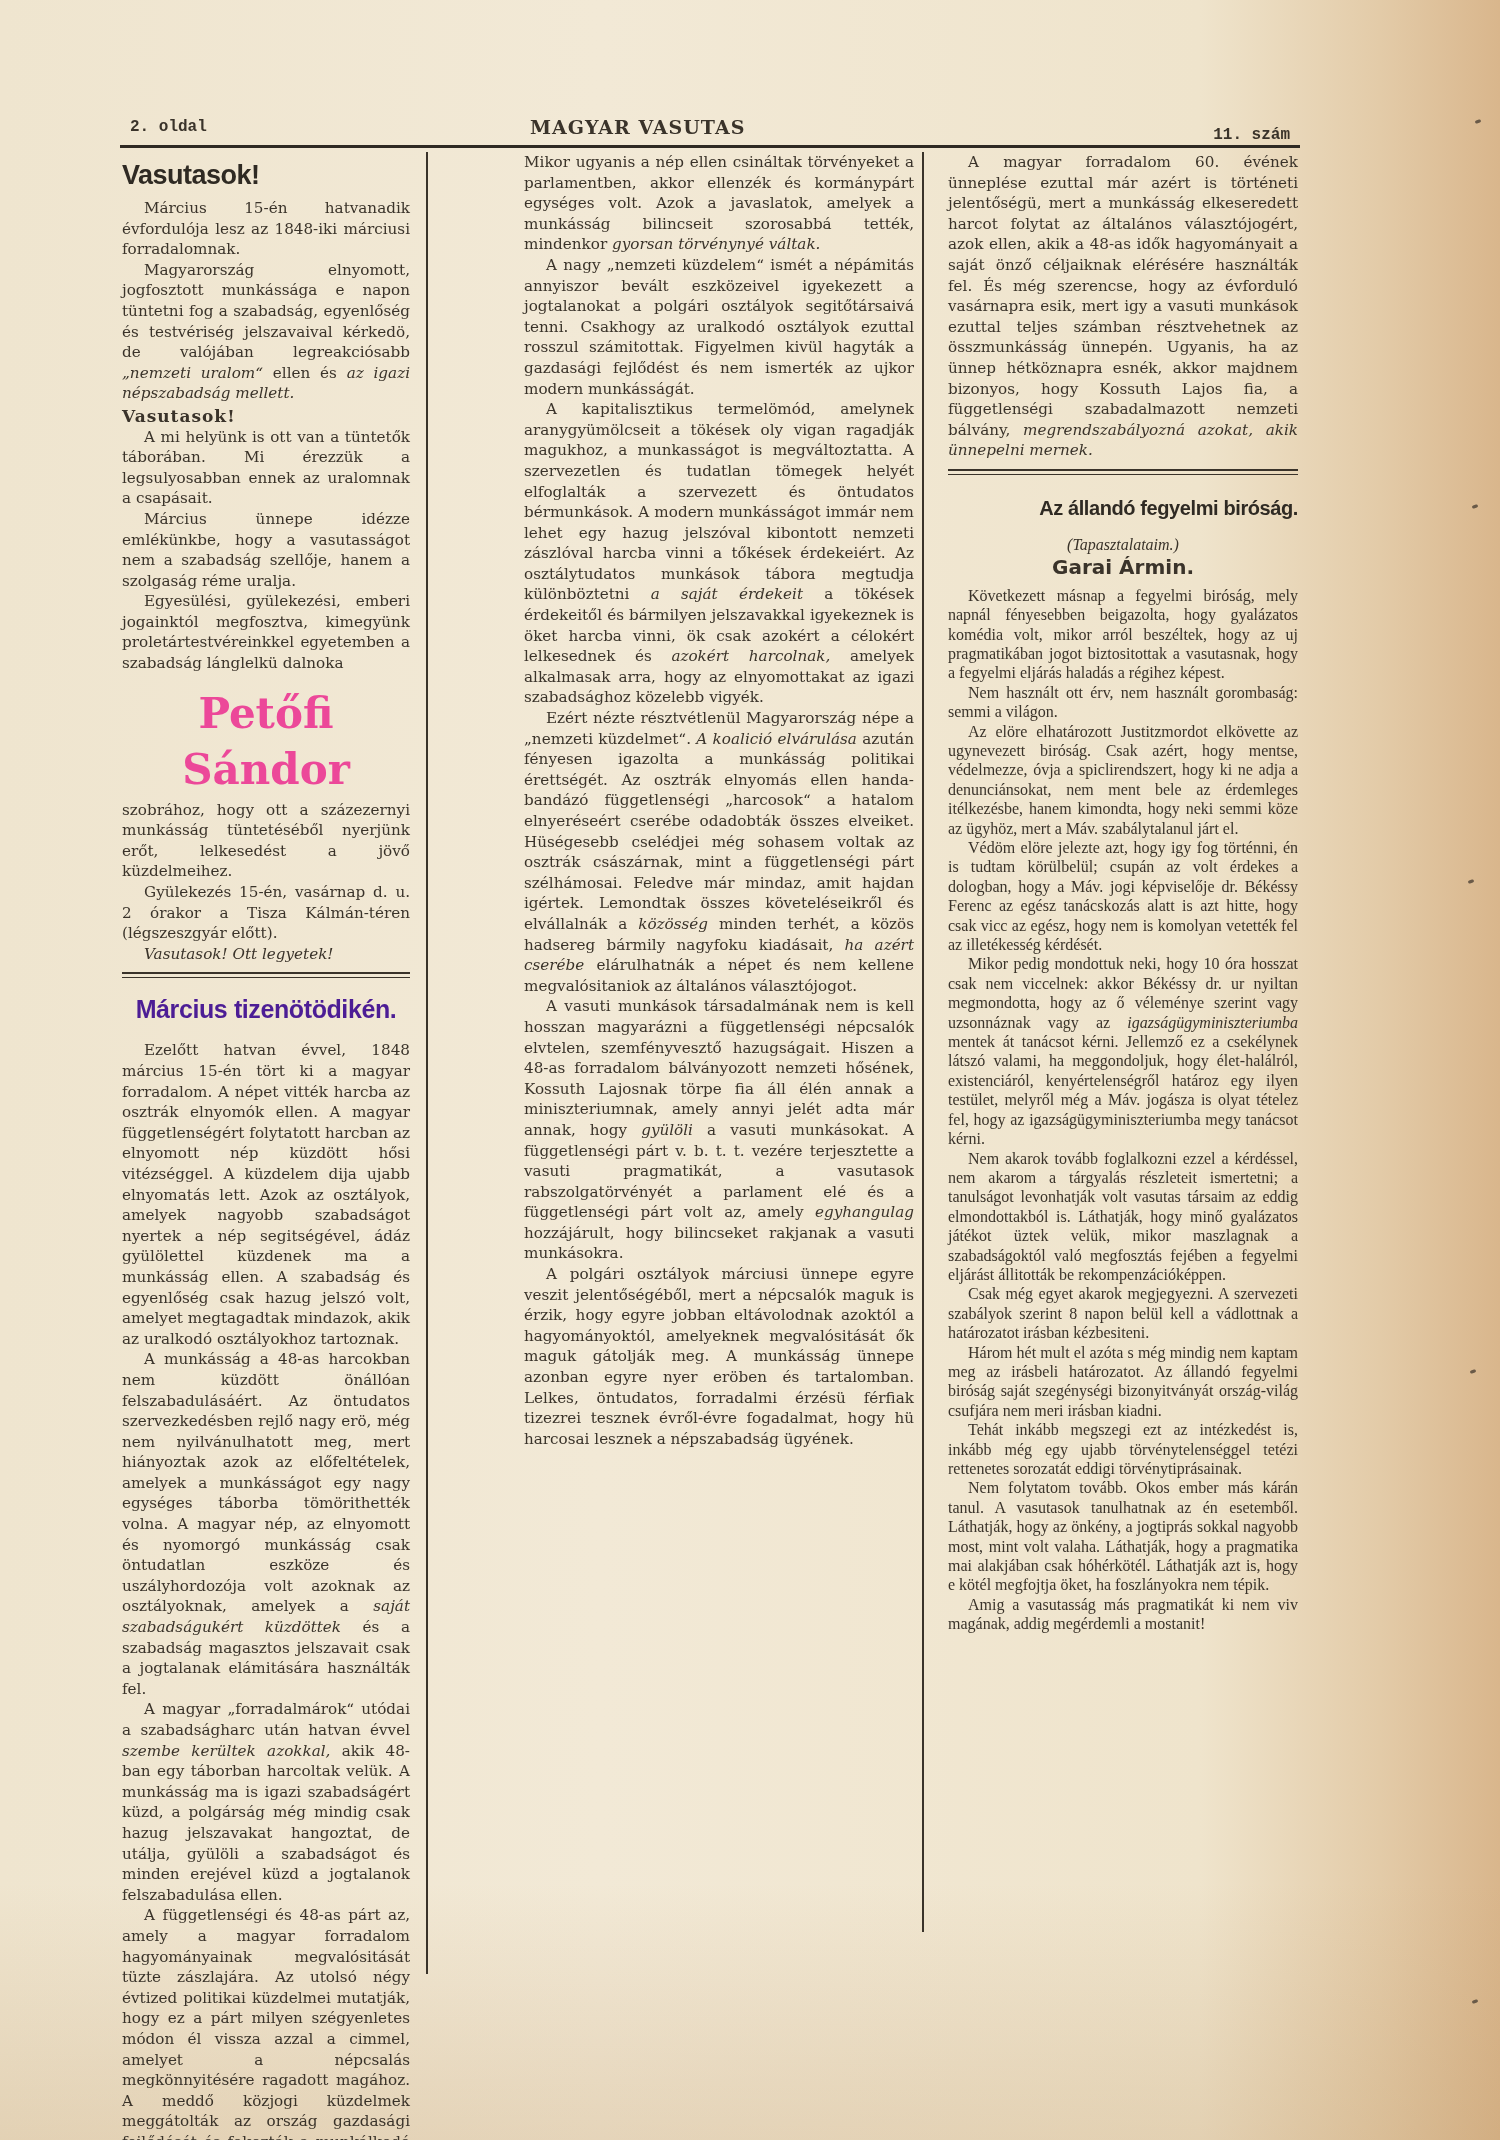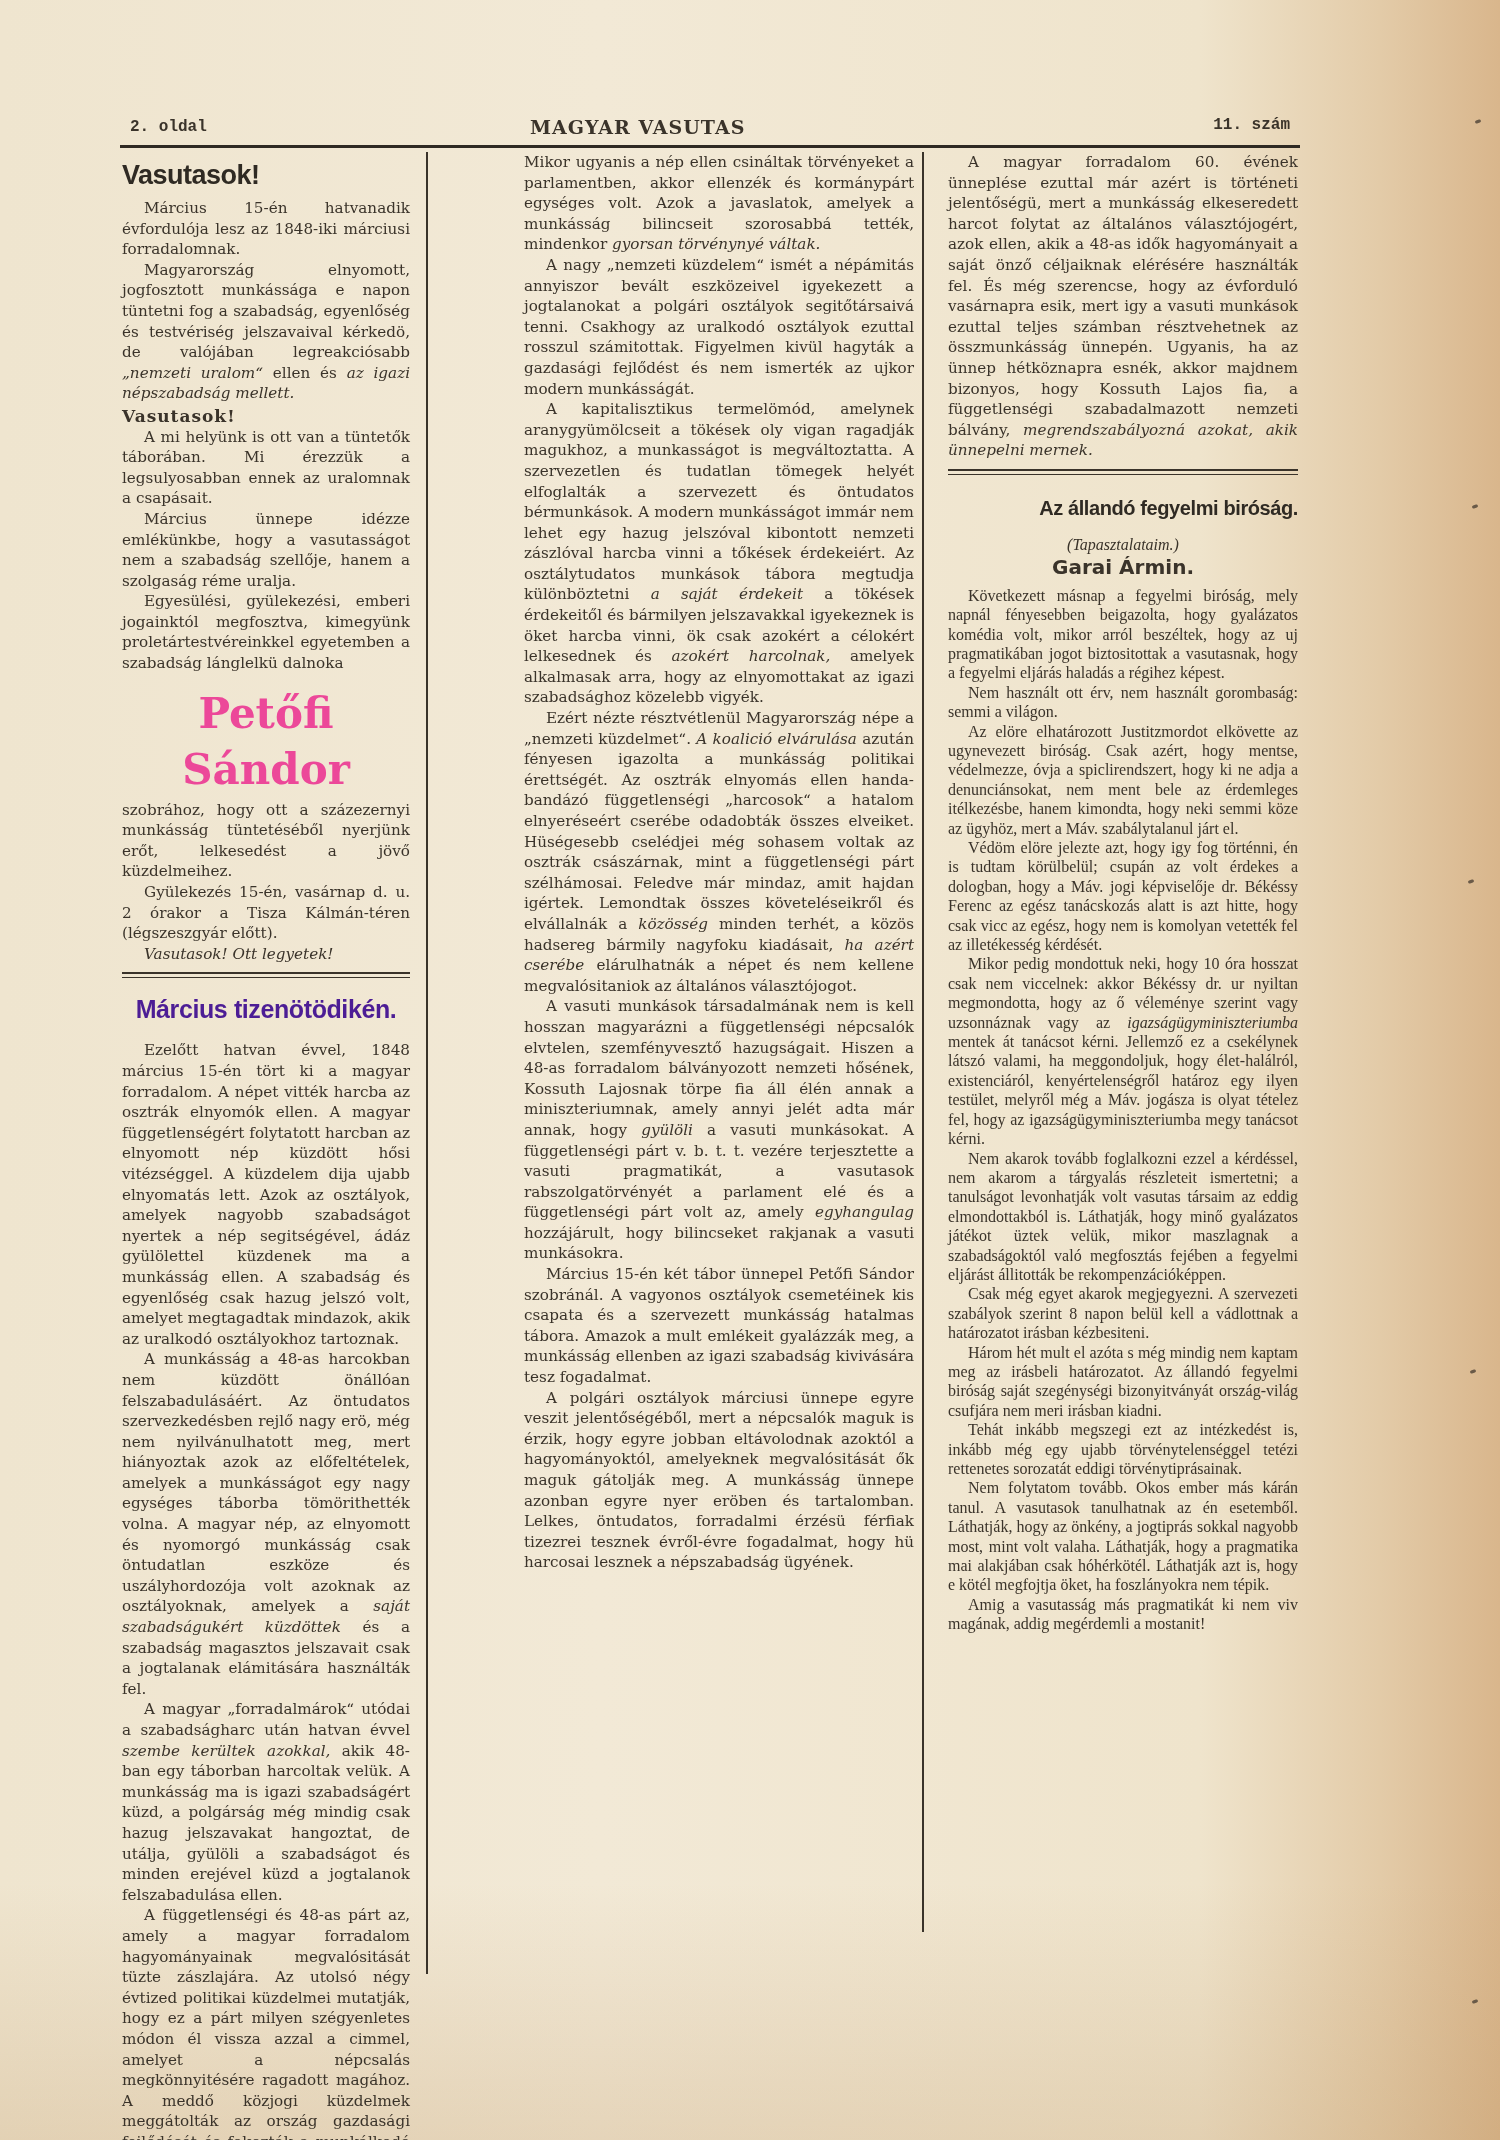--- a/index.html
+++ b/index.html
@@ -13,21 +13,21 @@
   .page-shade {
     position: absolute; inset: 0;
     background: linear-gradient(180deg, rgba(0,0,0,0) 0%, rgba(0,0,0,0) 88%, rgba(190,150,100,0.25) 100%);
     pointer-events: none;
   }
   .header {
     position: absolute; left: 120px; top: 112px; width: 1180px; height: 30px;
   }
   .header .left { position: absolute; left: 10px; top: 6px; font-size: 16px; font-weight: bold; font-family: "Liberation Mono", monospace; }
   .header .center { position: absolute; left: 410px; top: 4px; font-size: 19px; font-weight: bold; letter-spacing: 1px; font-family: "DejaVu Serif", serif; }
-  .header .right { position: absolute; right: 10px; top: 4px; font-size: 16px; font-weight: bold; font-family: "Liberation Mono", monospace; }
+  .header .right { position: absolute; right: 10px; top: 14px; font-size: 16px; font-weight: bold; font-family: "Liberation Mono", monospace; }
   .header-rule { position: absolute; left: 120px; top: 145px; width: 1180px; height: 3px; background: #2f2a23; }
   .col {
     position: absolute; top: 152px;
     font-size: 15.2px; line-height: 20.6px;
     text-align: justify; hyphens: manual;
   }
   .col1 { left: 118px; width: 292px; padding-right: 16px; border-right: 2px solid #3a332a; height: 1822px; }
   .col1 .inner { padding: 0 0 0 0; }
   .col2 { left: 520px; width: 394px; border-right: 2px solid #3a332a; padding-right: 8px; height: 1780px; }
   .col3 { left: 948px; width: 350px; font-family: "Liberation Serif", serif; font-size: 16px; line-height: 19.4px; }
@@ -98,21 +98,20 @@
   </div>
 </div>
 
 <div class="col col2">
   <div class="inner">
     <p class="noindent"><span>Mikor ugyanis a nép ellen csináltak törvényeket a parlamentben, akkor ellenzék és kormánypárt egységes volt. Azok a javaslatok, amelyek a munkásság bilincseit szorosabbá tették, mindenkor </span><span class="it">gyorsan törvénynyé váltak.</span></p>
     <p>A nagy „nemzeti küzdelem“ ismét a népámitás annyiszor bevált eszközeivel igyekezett a jogtalanokat a polgári osztályok segitőtársaivá tenni. Csakhogy az uralkodó osztályok ezuttal rosszul számitottak. Figyelmen kivül hagyták a gazdasági fejlődést és nem ismerték az ujkor modern munkásságát.</p>
     <p><span>A kapitalisztikus termelömód, amelynek aranygyümölcseit a tökések oly vigan ragadják magukhoz, a munkasságot is megváltoztatta. A szervezetlen és tudatlan tömegek helyét elfoglalták a szervezett és öntudatos bérmunkások. A modern munkásságot immár nem lehet egy hazug jelszóval kibontott nemzeti zászlóval harcba vinni a tőkések érdekeiért. Az osztálytudatos munkások tábora megtudja különböztetni </span><span class="it">a saját érdekeit</span><span> a tökések érdekeitől és bármilyen jelszavakkal igyekeznek is öket harcba vinni, ök csak azokért a célokért lelkesednek és </span><span class="it">azokért harcolnak,</span><span> amelyek alkalmasak arra, hogy az elnyomottakat az igazi szabadsághoz közelebb vigyék.</span></p>
     <p><span>Ezért nézte résztvétlenül Magyarország népe a „nemzeti küzdelmet“. </span><span class="it">A koalició elvárulása</span><span> azután fényesen igazolta a munkásság politikai érettségét. Az osztrák elnyomás ellen handa-bandázó függetlenségi „harcosok“ a hatalom elnyeréseért cserébe odadobták összes elveiket. Hüségesebb cselédjei még sohasem voltak az osztrák császárnak, mint a függetlenségi párt szélhámosai. Feledve már mindaz, amit hajdan igértek. Lemondtak összes követeléseikről és elvállalnák a </span><span class="it">közösség</span><span> minden terhét, a közös hadsereg bármily nagyfoku kiadásait, </span><span class="it">ha azért cserébe</span><span> elárulhatnák a népet és nem kellene megvalósitaniok az általános választójogot.</span></p>
     <p><span>A vasuti munkások társadalmának nem is kell hosszan magyarázni a függetlenségi népcsalók elvtelen, szemfényvesztő hazugságait. Hiszen a 48-as forradalom bálványozott nemzeti hősének, Kossuth Lajosnak törpe fia áll élén annak a miniszteriumnak, amely annyi jelét adta már annak, hogy </span><span class="it">gyülöli</span><span> a vasuti munkásokat. A függetlenségi párt v. b. t. t. vezére terjesztette a vasuti pragmatikát, a vasutasok rabszolgatörvényét a parlament elé és a függetlenségi párt volt az, amely </span><span class="it">egyhangulag</span><span> hozzájárult, hogy bilincseket rakjanak a vasuti munkásokra.</span></p>
-    <p>Március 15-én két tábor ünnepel Petőfi Sándor szobránál. A vagyonos osztályok csemetéinek kis csapata és a szervezett munkásság hatalmas tábora. Amazok a mult emlékeit gyalázzák meg, a munkásság ellenben az igazi szabadság kivivására tesz fogadalmat.</p>
     <p>A polgári osztályok márciusi ünnepe egyre veszit jelentőségéből, mert a népcsalók maguk is érzik, hogy egyre jobban eltávolodnak azoktól a hagyományoktól, amelyeknek megvalósitását ők maguk gátolják meg. A munkásság ünnepe azonban egyre nyer eröben és tartalomban. Lelkes, öntudatos, forradalmi érzésü férfiak tizezrei tesznek évről-évre fogadalmat, hogy hü harcosai lesznek a népszabadság ügyének.</p>
   </div>
 </div>
 
 <div class="col col3">
   <p style="font-family:'DejaVu Serif',serif;font-size:15.2px;line-height:20.6px;"><span>A magyar forradalom 60. évének ünneplése ezuttal már azért is történeti jelentőségü, mert a munkásság elkeseredett harcot folytat az általános választójogért, azok ellen, akik a 48-as idők hagyományait a saját önző céljaiknak elérésére használták fel. És még szerencse, hogy az évforduló vasárnapra esik, mert igy a vasuti munkások ezuttal teljes számban résztvehetnek az összmunkásság ünnepén. Ugyanis, ha az ünnep hétköznapra esnék, akkor majdnem bizonyos, hogy Kossuth Lajos fia, a függetlenségi szabadalmazott nemzeti bálvány, </span><span class="itb">megrendszabályozná azokat, akik ünnepelni mernek.</span></p>
   <div class="double-rule"></div>
   <div class="h-fegyelmi">Az állandó fegyelmi biróság.</div>
   <div class="subtitle">(Tapasztalataim.)</div>
   <div class="author">Garai Ármin.</div>

